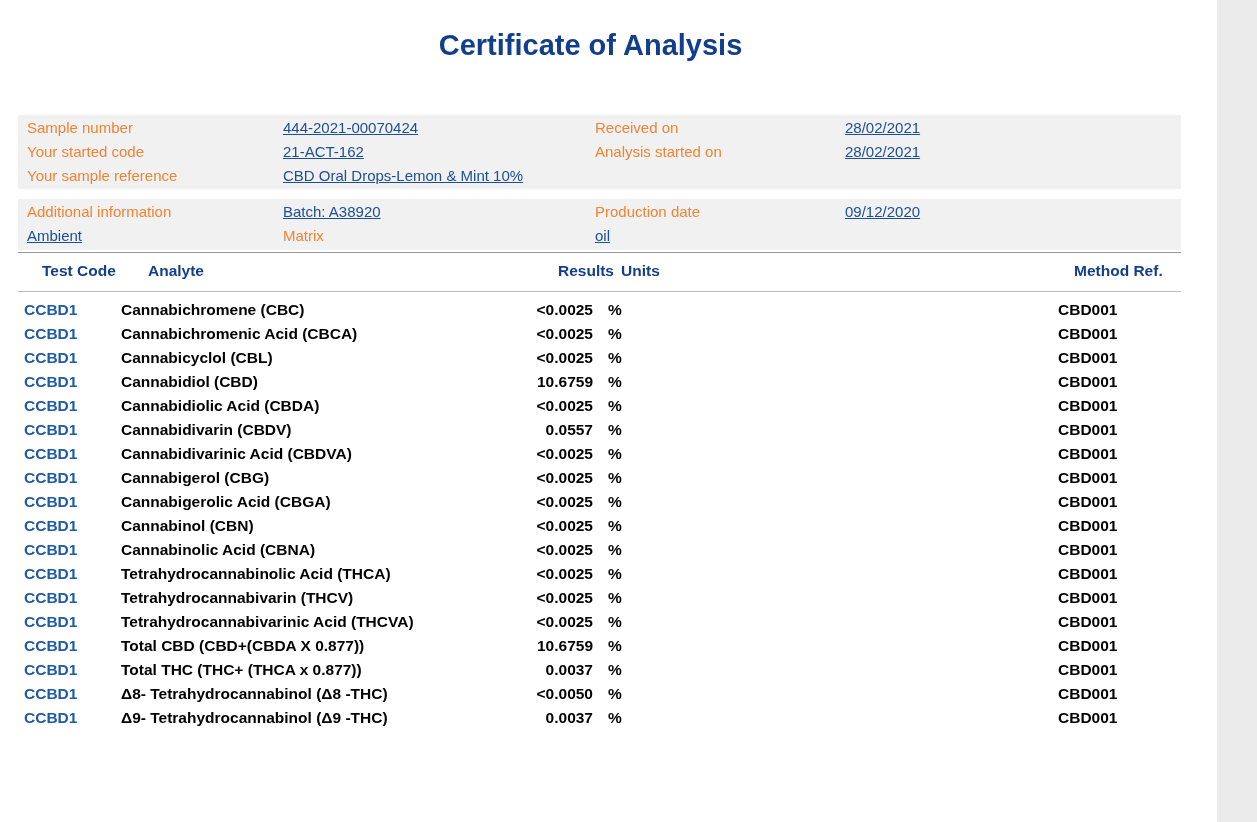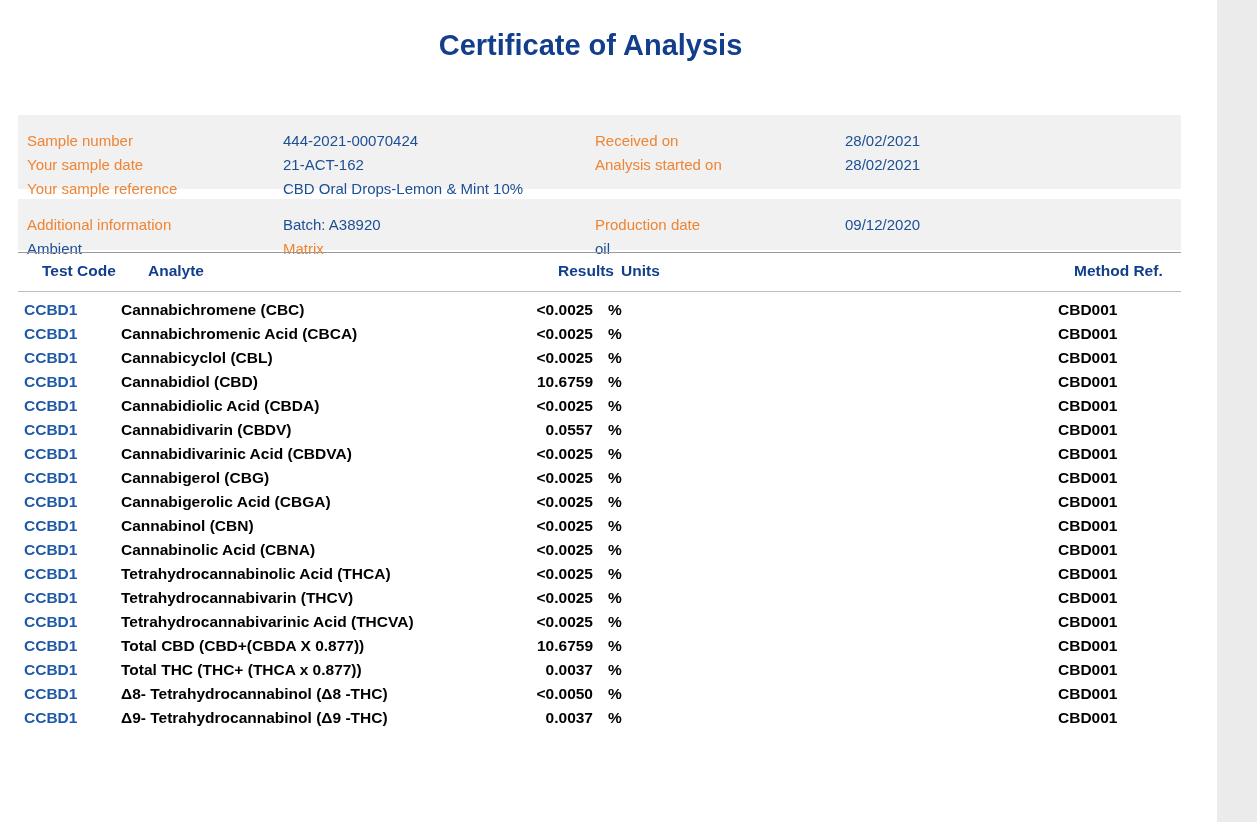--- a/index.html
+++ b/index.html
@@ -25,32 +25,32 @@
     width: 1181px;
     text-align: center;
     font-size: 29px; font-weight: bold;
     color: #123e8c;
     letter-spacing: 0px;
   }
   .info-box {
     position: absolute; left: 18px;
     width: 1163px;
     background: #f1f1f1;
-    padding: 14px 0 1px 9px;
+    padding: 1px 0 1px 9px;
   }
   .info-box.box1 { top: 115px; height: 74px; }
   .info-box.box2 { top: 199px; height: 51px; }
   .info-row {
     display: grid;
     grid-template-columns: 256px 312px 250px 1fr;
     height: 24px; line-height: 24px;
     font-size: 15px;
   }
   .info-label { color: #ee8434; }
-  .info-value { color: #1c4f94; }
+  .info-value { color: #1c4f94; text-decoration: underline; }
   .rule {
     position: absolute; left: 18px; width: 1163px; height: 1px;
   }
   .rule.rule-top { top: 252px; background: #9a9a9a; }
   .rule.rule-header { top: 291px; background: #bdbdbd; }
   .thead {
     position: absolute; left: 16px; top: 259px;
     width: 1217px; height: 24px; line-height: 24px;
     font-size: 15.5px; font-weight: bold; color: #123e8c;
   }
@@ -83,21 +83,21 @@
   <h1 class="doc-title">Certificate of Analysis</h1>
 
   <div class="info-box box1">
     <div class="info-row">
       <span class="info-label">Sample number</span>
       <span class="info-value">444-2021-00070424</span>
       <span class="info-label">Received on</span>
       <span class="info-value">28/02/2021</span>
     </div>
     <div class="info-row">
-      <span class="info-label">Your sample date</span>
+      <span class="info-label">Your started code</span>
       <span class="info-value">21-ACT-162</span>
       <span class="info-label">Analysis started on</span>
       <span class="info-value">28/02/2021</span>
     </div>
     <div class="info-row">
       <span class="info-label">Your sample reference</span>
       <span class="info-value">CBD Oral Drops-Lemon &amp; Mint 10%</span>
       <span class="info-label"></span>
       <span class="info-value"></span>
     </div>

